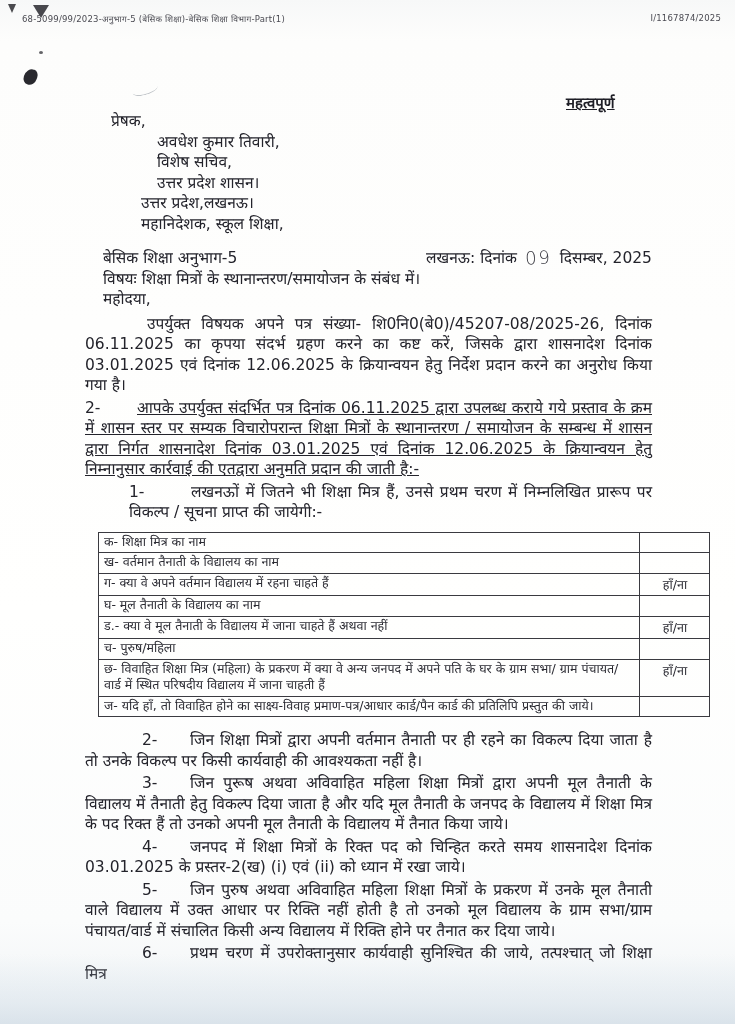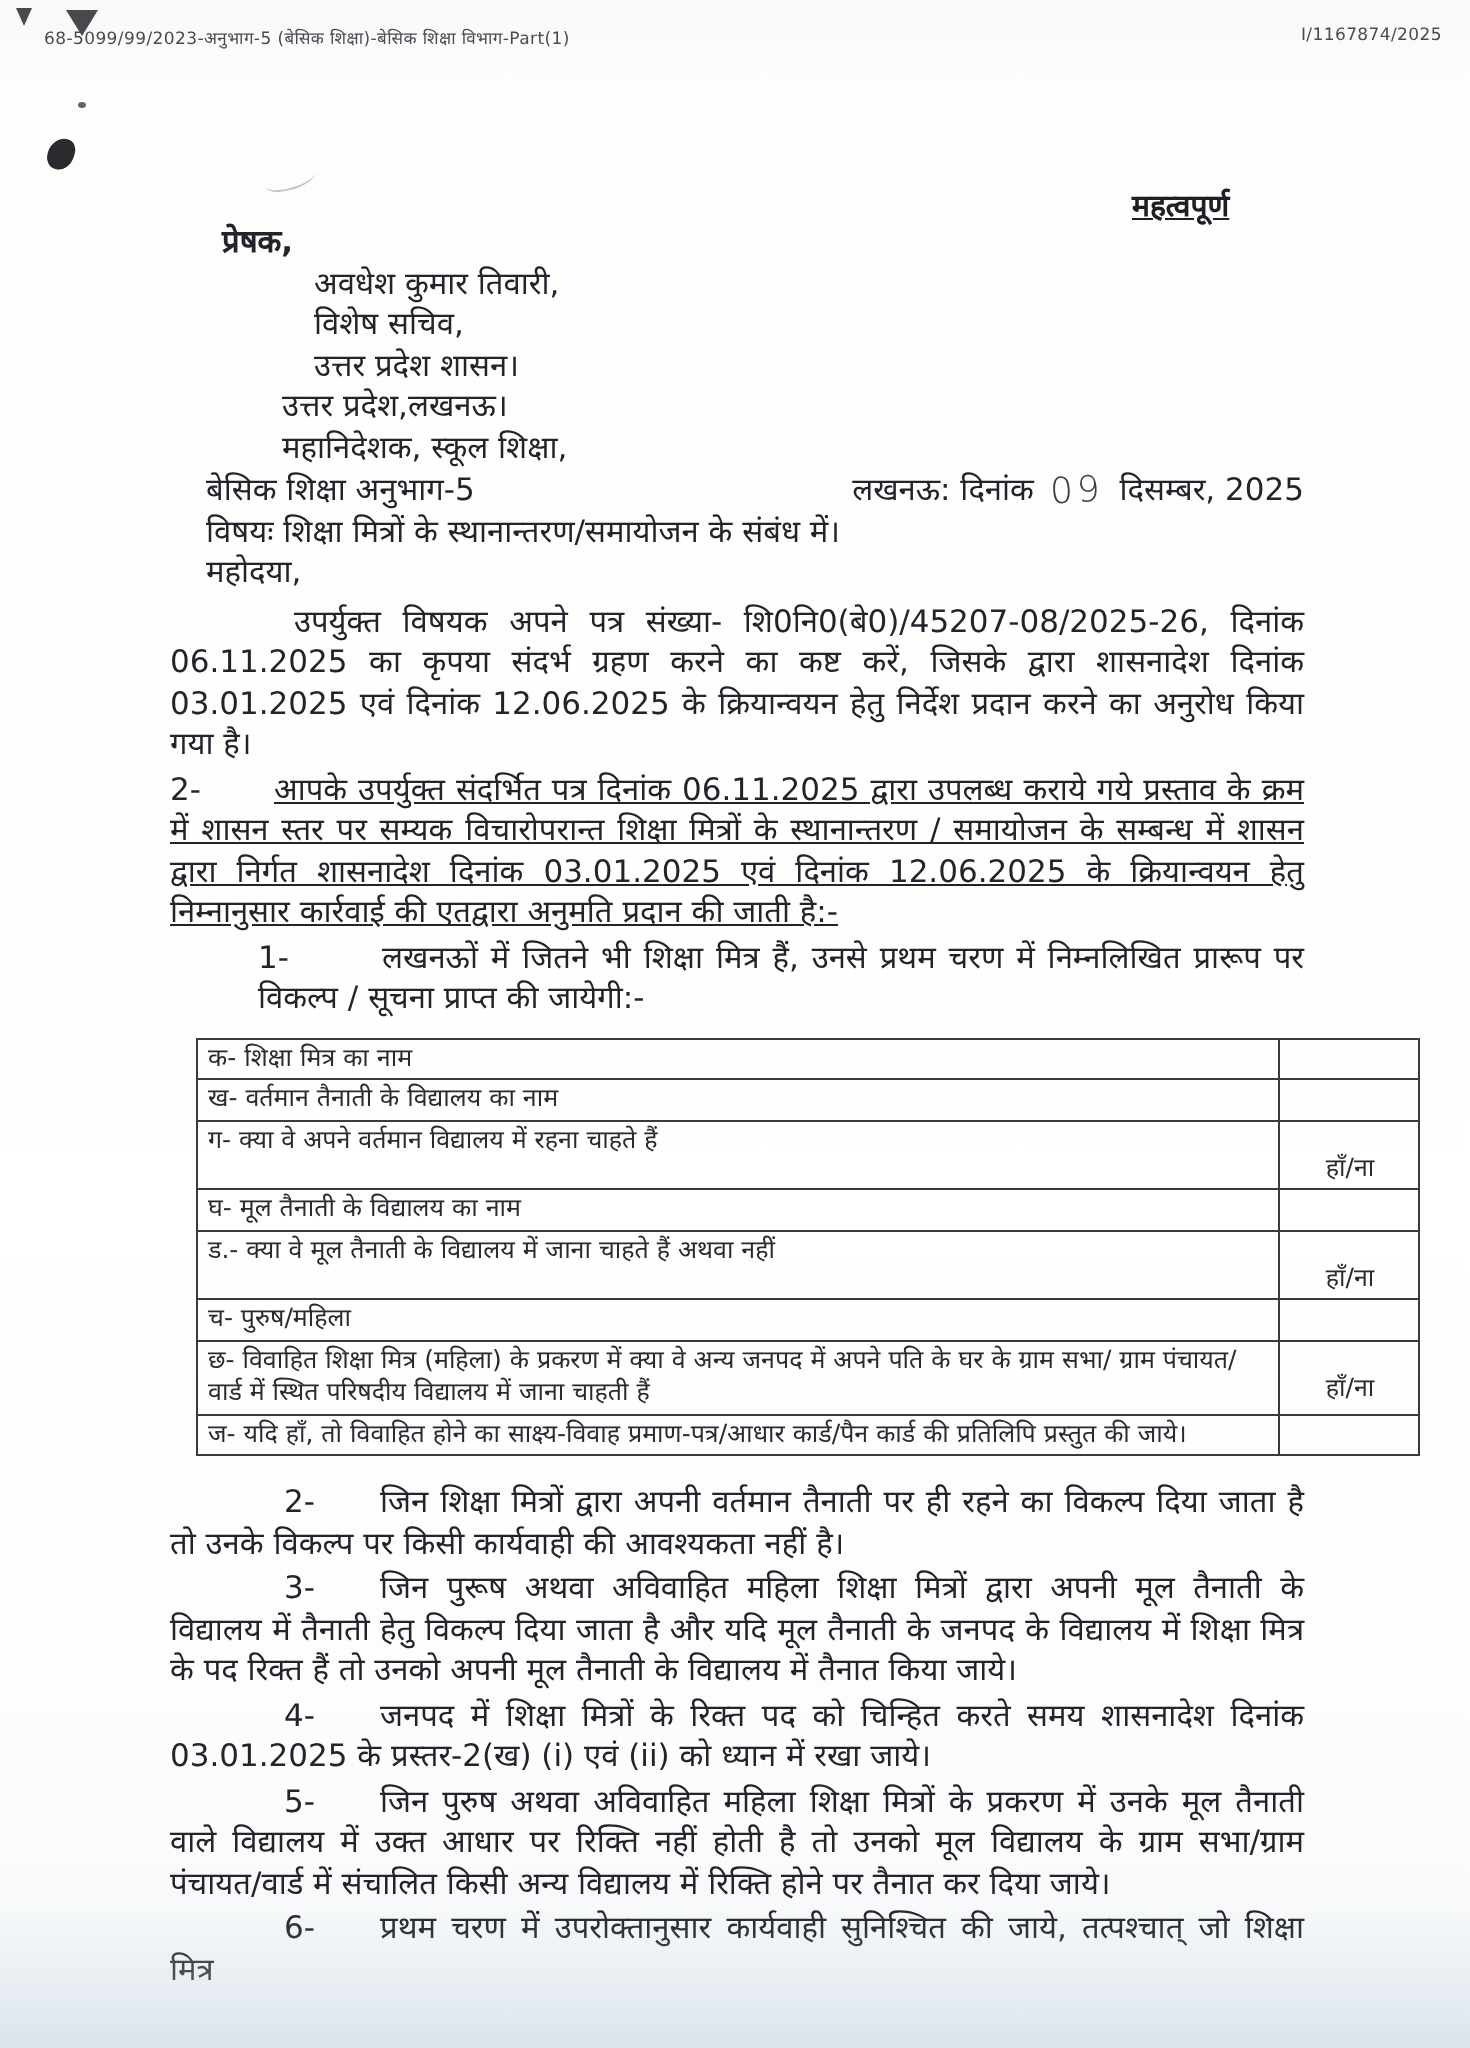--- a/index.html
+++ b/index.html
@@ -39,24 +39,24 @@
   .squiggle{position:absolute;top:84px;left:132px;width:26px;height:10px;
     border-bottom:1.5px solid #9aa0a8;border-radius:0 0 60% 40%;transform:rotate(-12deg);opacity:.6;}
   .bottom-shade{position:absolute;left:0;right:0;bottom:0;height:70px;
     background:linear-gradient(180deg,rgba(210,222,232,0) 0%,rgba(205,218,229,.35) 70%,rgba(198,212,224,.5) 100%);
     pointer-events:none;}
   
   .body-col{
     position:absolute;top:111px;left:85px;width:567px;
     font-size:15.5px;line-height:20.5px;color:#23232b;
   }
-  .addr-label{margin-left:26px;font-weight:bold;}
+  .addr-label{margin-left:26px;}
   .sender-lines{margin-left:72px;}
   .recipient-lines{margin-left:56px;}
-  .sec-date{display:flex;align-items:flex-end;margin-top:1px;}
+  .sec-date{display:flex;align-items:flex-end;margin-top:14px;}
   .sec-name{margin-left:18px;}
   .date-line{margin-left:auto;white-space:nowrap;}
   .hand-day{
     display:inline-block;
     font-size:18px;line-height:18px;letter-spacing:2px;
     transform:rotate(-3deg) translateY(1px);
     color:#3a3a42;font-weight:300;padding:0 3px;
   }
   .subject,.salutation{margin-left:18px;}
   p{margin:0;text-align:justify;}
@@ -67,21 +67,21 @@
   .item1 .num{display:inline-block;width:62px;}
   .opt-table{
     width:612px;margin:9px 0 0 13px;
     border-collapse:collapse;table-layout:fixed;
     font-size:12.5px;line-height:16.5px;color:#2a2a32;
   }
   .opt-table td{
     border:1.2px solid #3a3a40;
     padding:1px 4px 2px 5px;vertical-align:top;
   }
-  .opt-table td.val{width:60px;text-align:center;padding-top:15px;}
+  .opt-table td.val{width:60px;text-align:center;padding-top:3px;}
   .items{margin-top:13px;}
   .items p{text-indent:57px;margin-top:2px;}
   .items p .num{display:inline-block;width:48px;text-indent:0;}
 </style>
 </head>
 <body>
 
 <div class="page">
 
   <span class="mark-a"></span>

